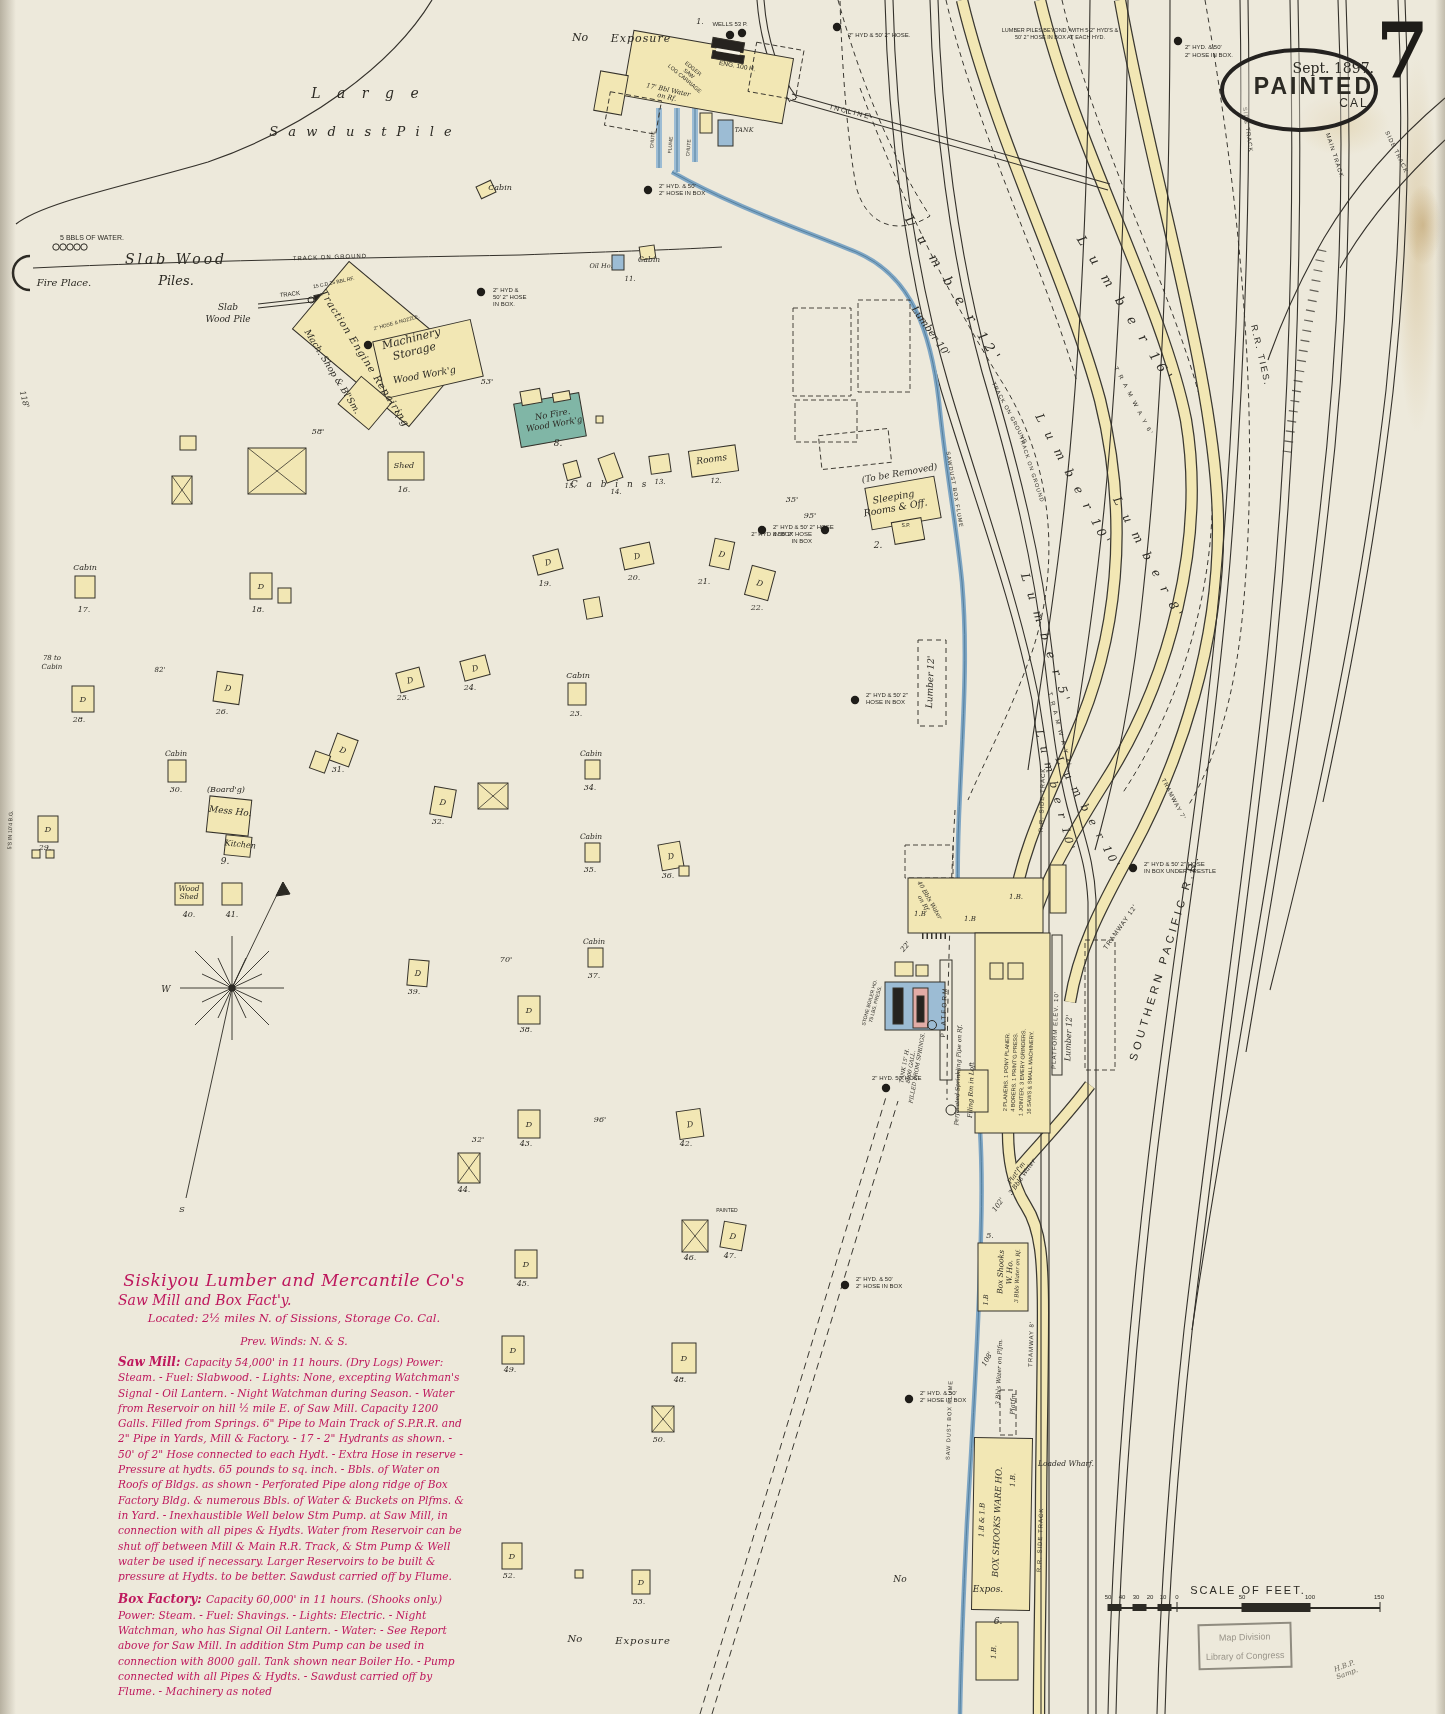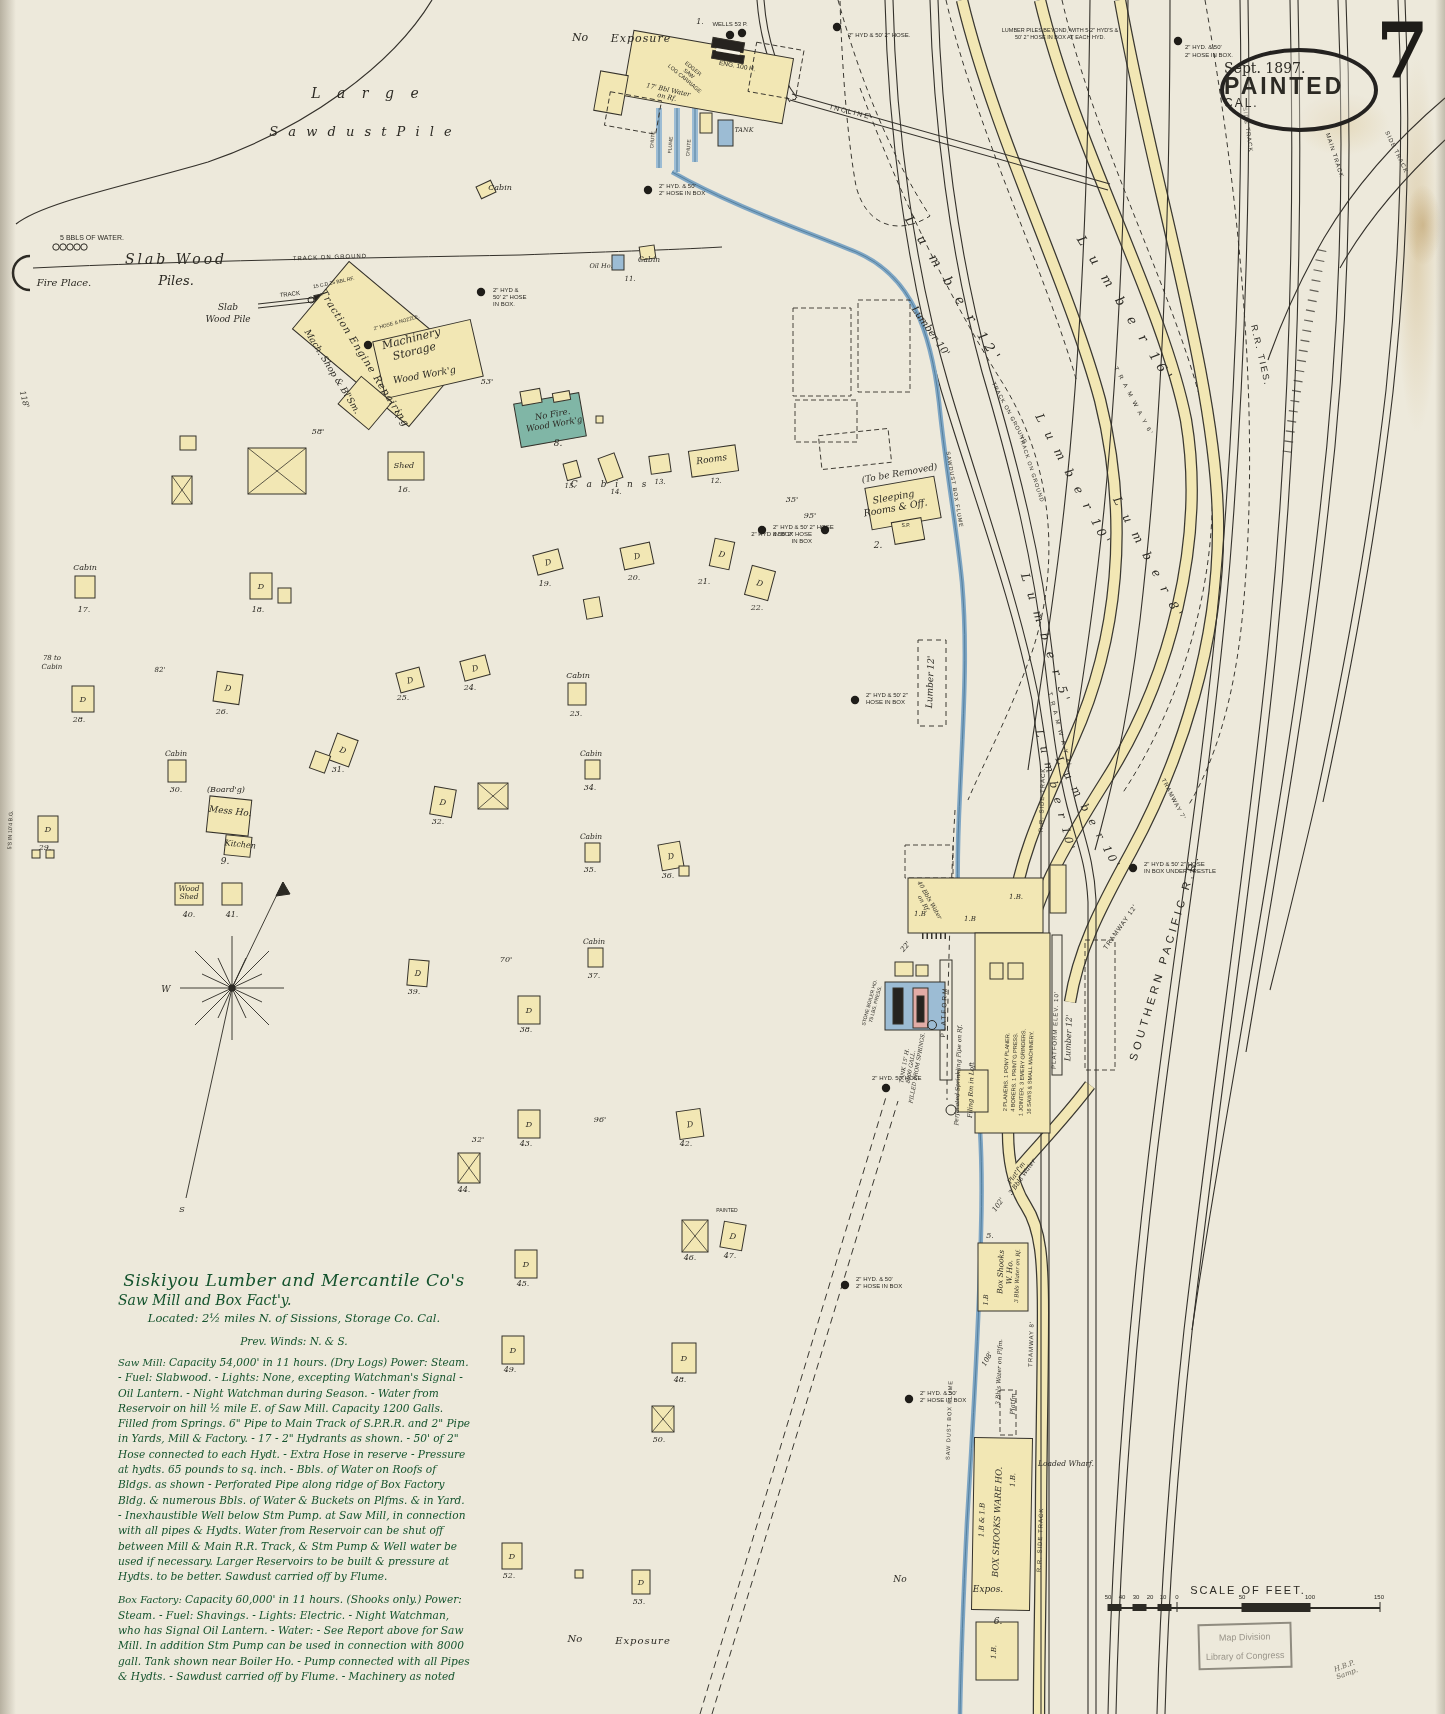--- a/index.html
+++ b/index.html
@@ -13,33 +13,33 @@
   svg{position:absolute;left:0;top:0;z-index:5;}
   svg text{fill:#2c2a24;}
   .h{font-family:"DejaVu Serif",serif;font-style:italic;}
   .p{font-family:"Liberation Sans",sans-serif;}
   .hs{font-family:"DejaVu Serif",serif;font-style:italic;fill:#6b675c;}
   
   #sheetno{position:absolute;left:1376px;top:6px;font-family:"DejaVu Serif",serif;font-weight:bold;
           font-size:76px;color:#1e1c18;z-index:20;}
   
   #oval{position:absolute;left:1220px;top:48px;width:150px;height:76px;border:4px solid #242220;
-        border-radius:50%;text-align:left;z-index:20;background:rgba(237,233,219,.4);}
+        border-radius:50%;text-align:right;z-index:20;background:rgba(237,233,219,.4);}
   #oval .d{font-family:"DejaVu Serif",serif;font-size:14px;margin-top:8px;}
   #oval .c{font-family:"Liberation Sans",sans-serif;font-weight:bold;font-size:23px;letter-spacing:3px;line-height:20px;}
   #oval .s{font-family:"Liberation Sans",sans-serif;font-weight:normal;font-size:12px;letter-spacing:2px;}
   
   #titleblock{position:absolute;left:118px;top:1270px;width:352px;z-index:20;
-        font-family:"DejaVu Serif",serif;font-style:italic;color:#14532d;}
+        font-family:"DejaVu Serif",serif;font-style:italic;color:#be185d;}
   #titleblock .t1{text-align:center;font-size:17px;letter-spacing:.5px;}
   #titleblock .t2{text-align:left;font-size:14px;margin-top:2px;}
   #titleblock .t3{text-align:center;font-size:11.5px;margin-top:3px;}
   #titleblock .t4{text-align:center;font-size:10.5px;margin-top:10px;}
   #titleblock p{font-size:10.6px;line-height:15.3px;margin:8px 0 0 0;text-align:left;}
-  #titleblock .head{font-weight:normal;font-size:10px;}
+  #titleblock .head{font-weight:bold;font-size:12px;}
   
   #locstamp{position:absolute;left:1198px;top:1623px;width:90px;height:42px;border:2px solid #908c80;
         transform:rotate(-1.5deg);color:#9a958a;text-align:center;font-size:9px;z-index:20;}
   #locstamp .l1{margin-top:7px;}
   #locstamp .l2{margin-top:9px;}
 </style>
 </head>
 <body>
 
 <div id="sheet">

